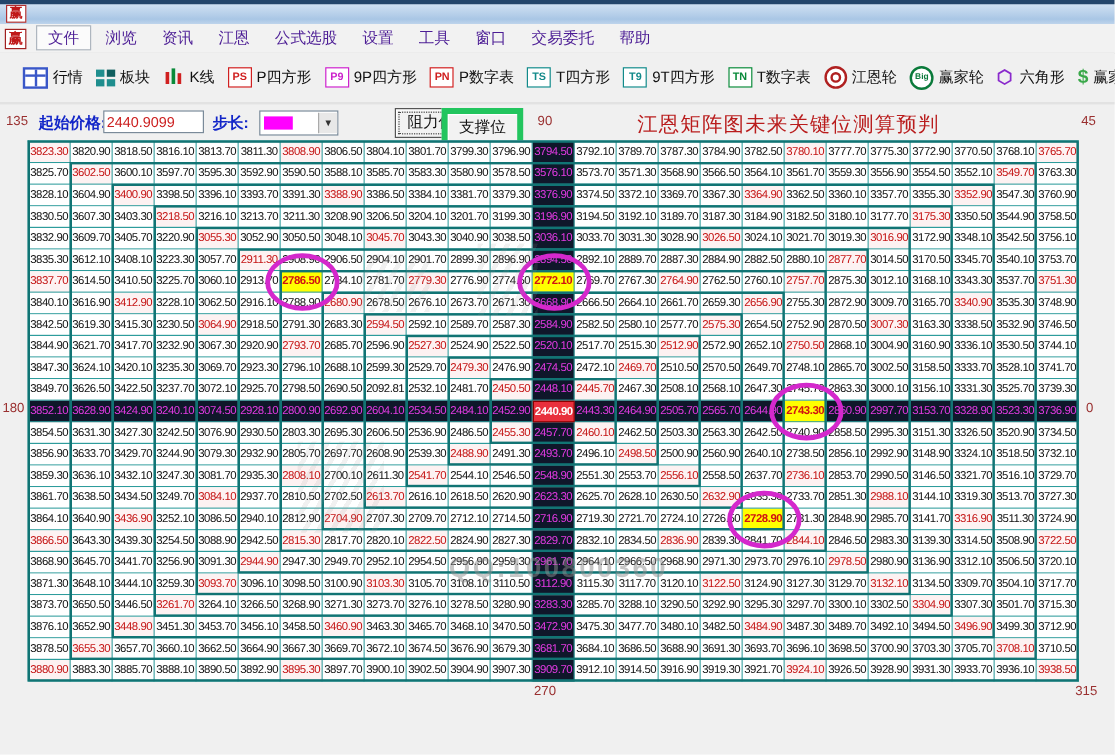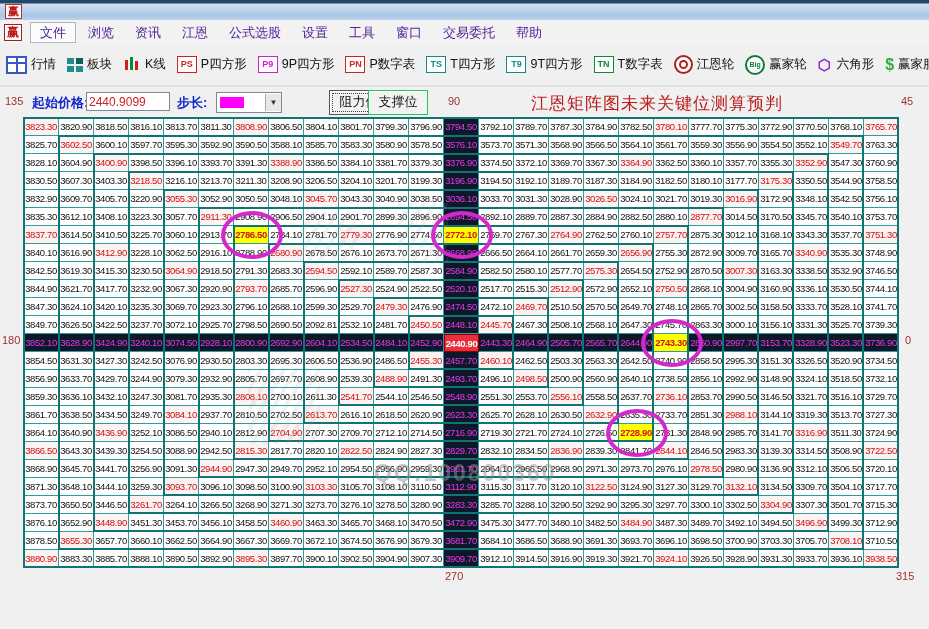--- a/index.html
+++ b/index.html
@@ -14,21 +14,21 @@
   #titlebar .t{font-size:12px;font-weight:bold;color:#16304e;margin-top:2px;}
   
   #menubar{position:absolute;left:0;top:20px;width:929px;height:24px;background:#f2f2f2;
     border-bottom:1px solid #d8d8d8;display:flex;align-items:center;}
   #menubar .logo{width:16px;height:15px;background:#fff;border:1px solid #a02020;color:#c01818;
     font-size:12px;line-height:14px;text-align:center;font-weight:bold;margin:0 8px 0 4px;}
   .menu-item{font-size:13px;color:#4c1d95;padding:2px 9px;margin-right:3px;cursor:default;}
   .menu-item.first{border:1px solid #aeb6bf;background:#fbfbfb;}
   
   #toolbar{position:absolute;left:0;top:44px;width:929px;height:43px;background:#f0f0f0;
-    border-bottom:2px solid #e2e2e2;display:flex;align-items:center;padding-left:6px;box-sizing:border-box;}
+    border-bottom:2px solid #e2e2e2;display:flex;align-items:center;padding-left:19px;box-sizing:border-box;}
   .tb-item{display:flex;align-items:center;margin-right:11px;cursor:default;}
   .tb-item .lbl{font-size:12.5px;color:#111;margin-left:4px;white-space:nowrap;}
   .badge{display:inline-block;width:18px;height:15px;font-size:9px;font-weight:bold;text-align:center;
     line-height:15px;background:#fff;border:1px solid;}
   .icon-table{width:17px;height:14px;border:2px solid #3a57c8;background:
     linear-gradient(#3a57c8,#3a57c8) 0 4px/17px 2px no-repeat,
     linear-gradient(#3a57c8,#3a57c8) 8px 0/2px 14px no-repeat,#ffffff;}
   .icon-blocks{width:16px;height:14px;display:grid;grid-template-columns:7px 7px;grid-gap:2px;}
   .icon-blocks span{width:7px;height:6px;background:#1f8e8e;}
   .icon-blocks span:nth-child(2){background:#0f5f5f;}
@@ -44,21 +44,21 @@
   
   .angle-label{position:absolute;font-size:11px;color:#9a3030;text-align:center;}
   #ctl-start-label,#ctl-step-label{position:absolute;top:94px;font-size:13px;font-weight:bold;color:#1326c8;}
   #ctl-start-input{position:absolute;left:86px;top:92px;width:78px;height:17px;border:1px solid #7a8a99;
     background:#fff;color:#cc2020;font-size:12px;padding:0 2px;}
   #ctl-step-combo{position:absolute;left:216px;top:92px;width:64px;height:19px;background:#fff;
     border:1px solid #7a8a99;display:flex;align-items:center;}
   #ctl-step-combo .swatch{width:24px;height:11px;background:#ff00ff;margin-left:3px;}
   #ctl-step-combo .arrow-btn{margin-left:auto;width:15px;height:17px;background:#e8e8e8;border-left:1px solid #aaa;
     font-size:8px;line-height:17px;text-align:center;color:#333;}
-  .ctl-btn{position:absolute;top:90px;width:58px;height:23px;background:#f2f2f2;border:1px solid #22c55e;
+  .ctl-btn{position:absolute;top:90px;width:58px;height:23px;background:#f2f2f2;border:5px solid #22c55e;
     box-shadow:inset 1px 1px 0 #fff;font-size:13px;color:#111;text-align:center;line-height:21px;}
   .ctl-btn.active{outline:1px dotted #444;outline-offset:-4px;border:1px solid #555;margin-left:19px;}
   #heading{position:absolute;left:518px;top:92px;font-size:17px;color:#b91c1c;letter-spacing:1px;margin-left:13px;}
   
   #grid{position:absolute;left:23px;top:117px;width:875px;height:450px;background:#fff;
     display:grid;grid-template-columns:repeat(25,35px);grid-template-rows:repeat(25,18px);
     border-left:1px solid #2d9c9c;border-top:1px solid #2d9c9c;}
   .cell{border-right:1px solid #2d9c9c;border-bottom:1px solid #2d9c9c;font-size:9.5px;
     line-height:17px;text-align:center;color:#101010;letter-spacing:-0.4px;overflow:hidden;
     white-space:nowrap;cursor:default;background:#fff;}

